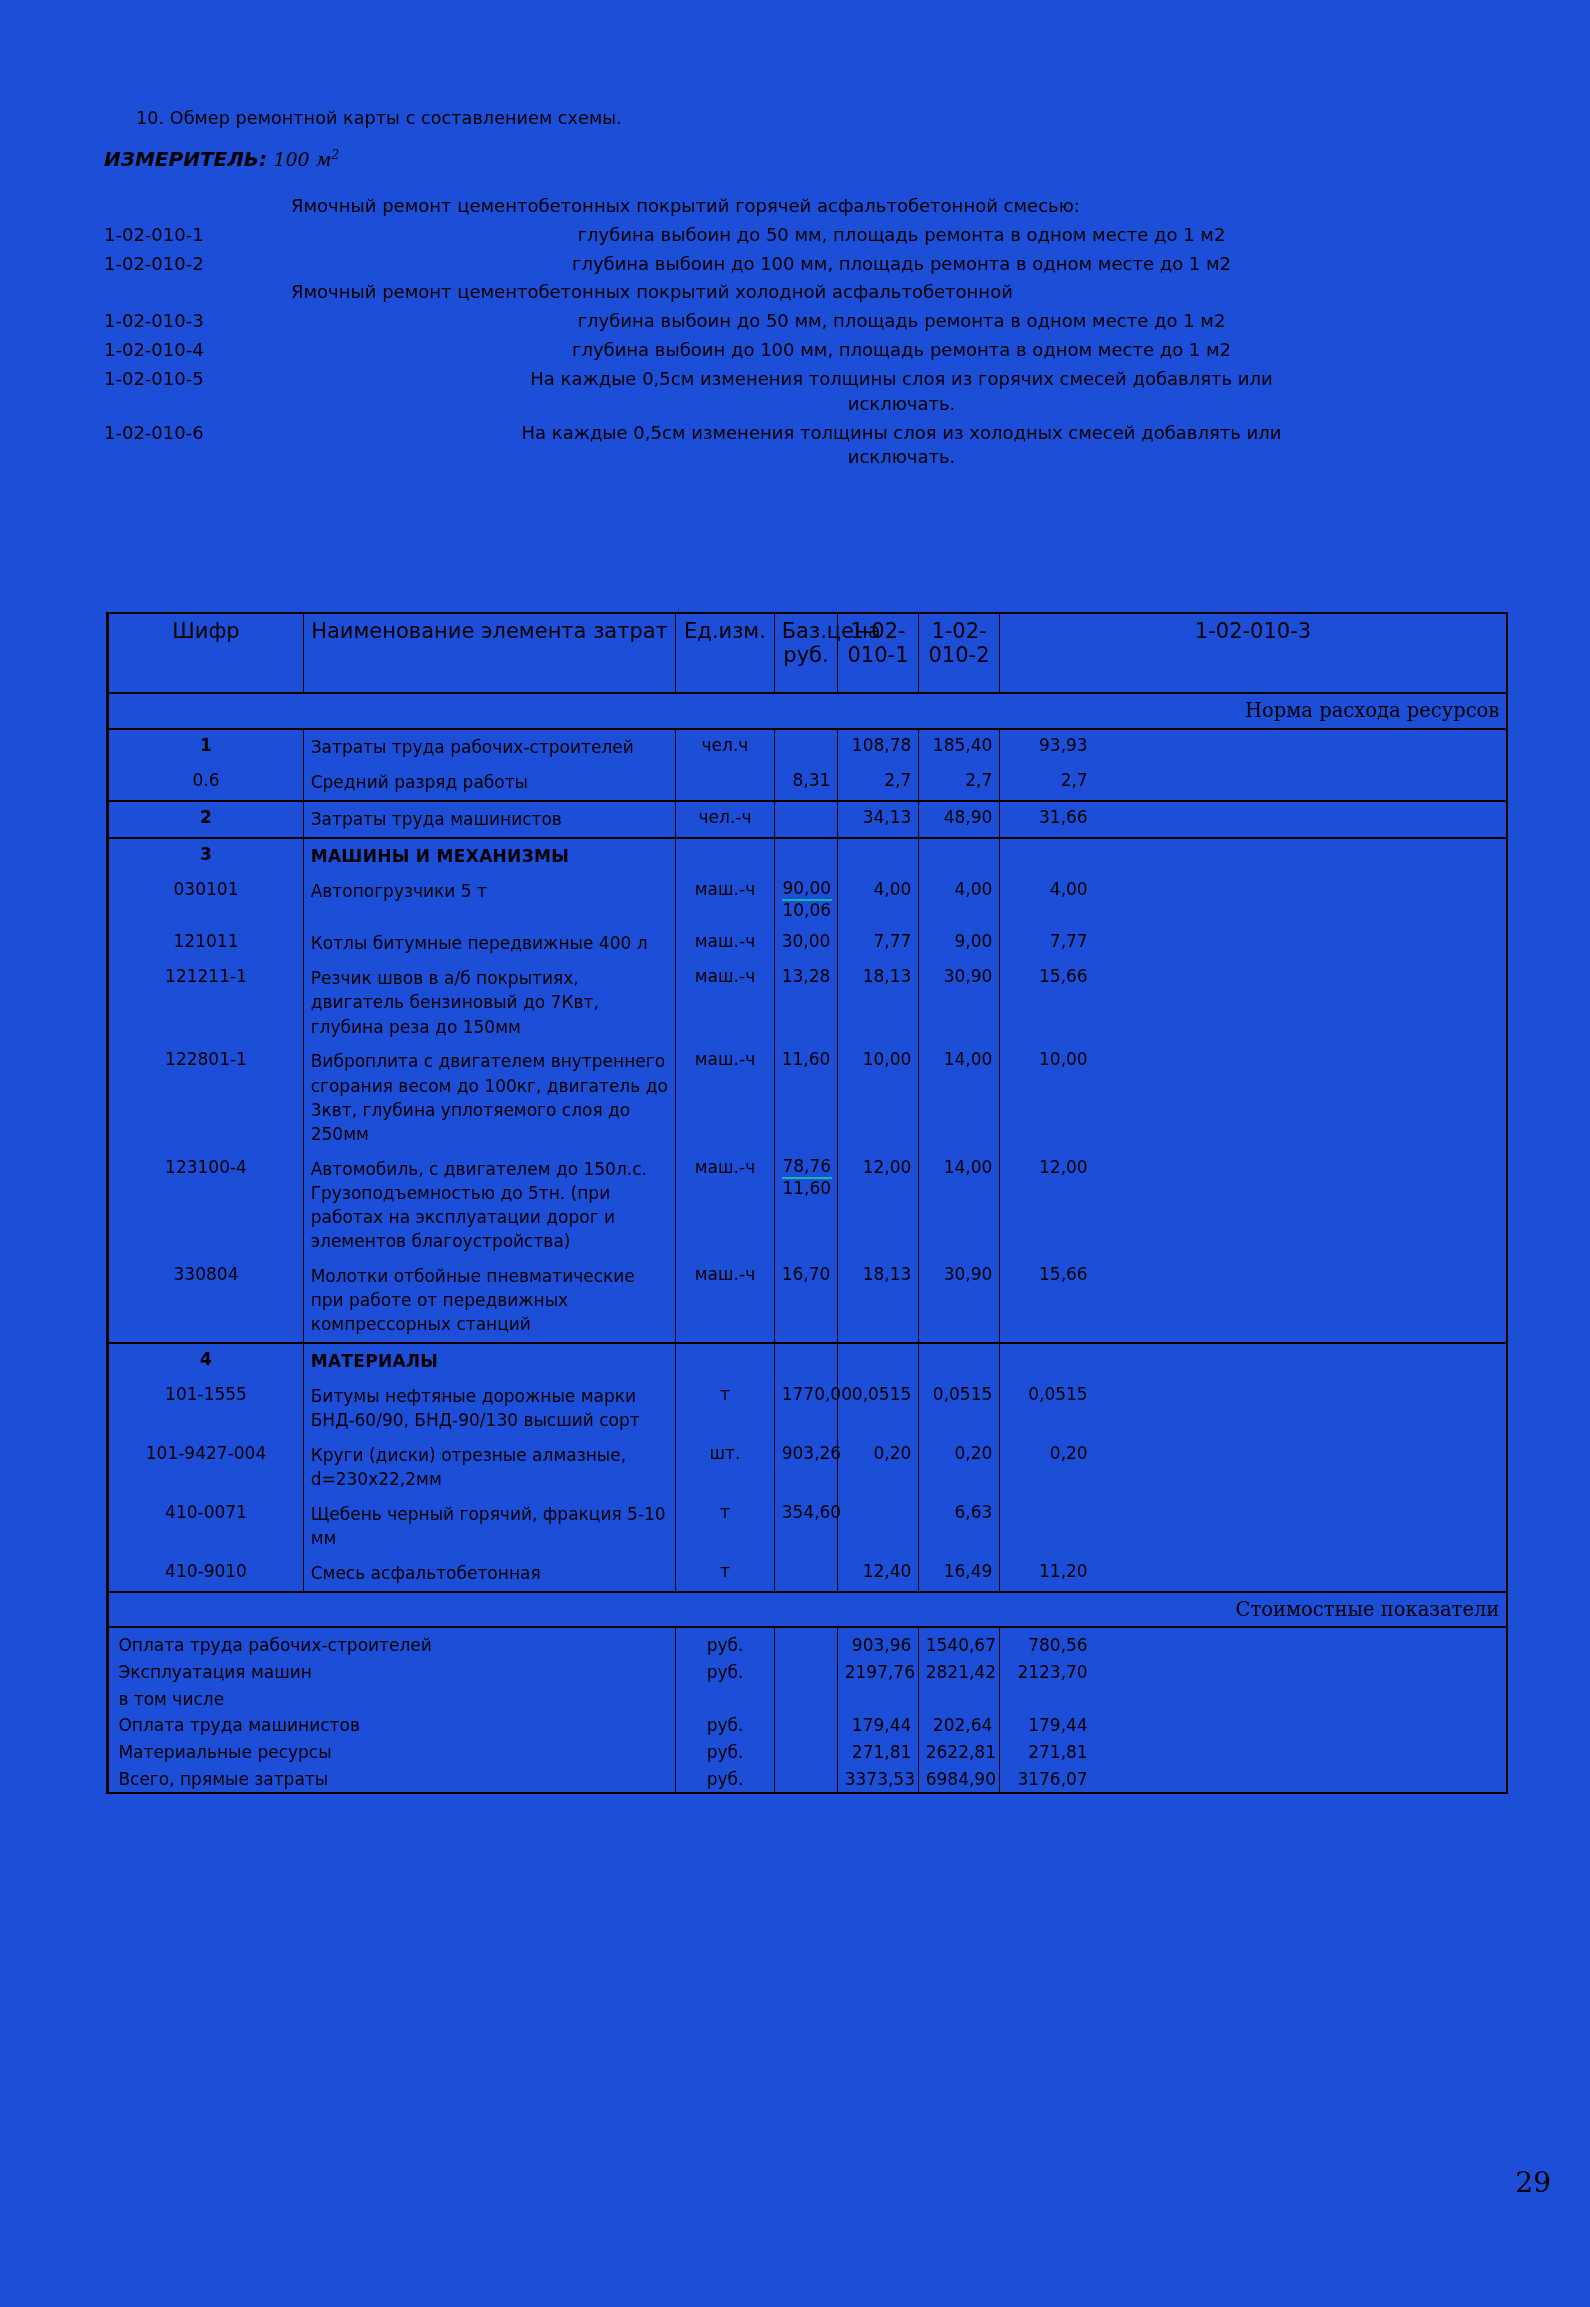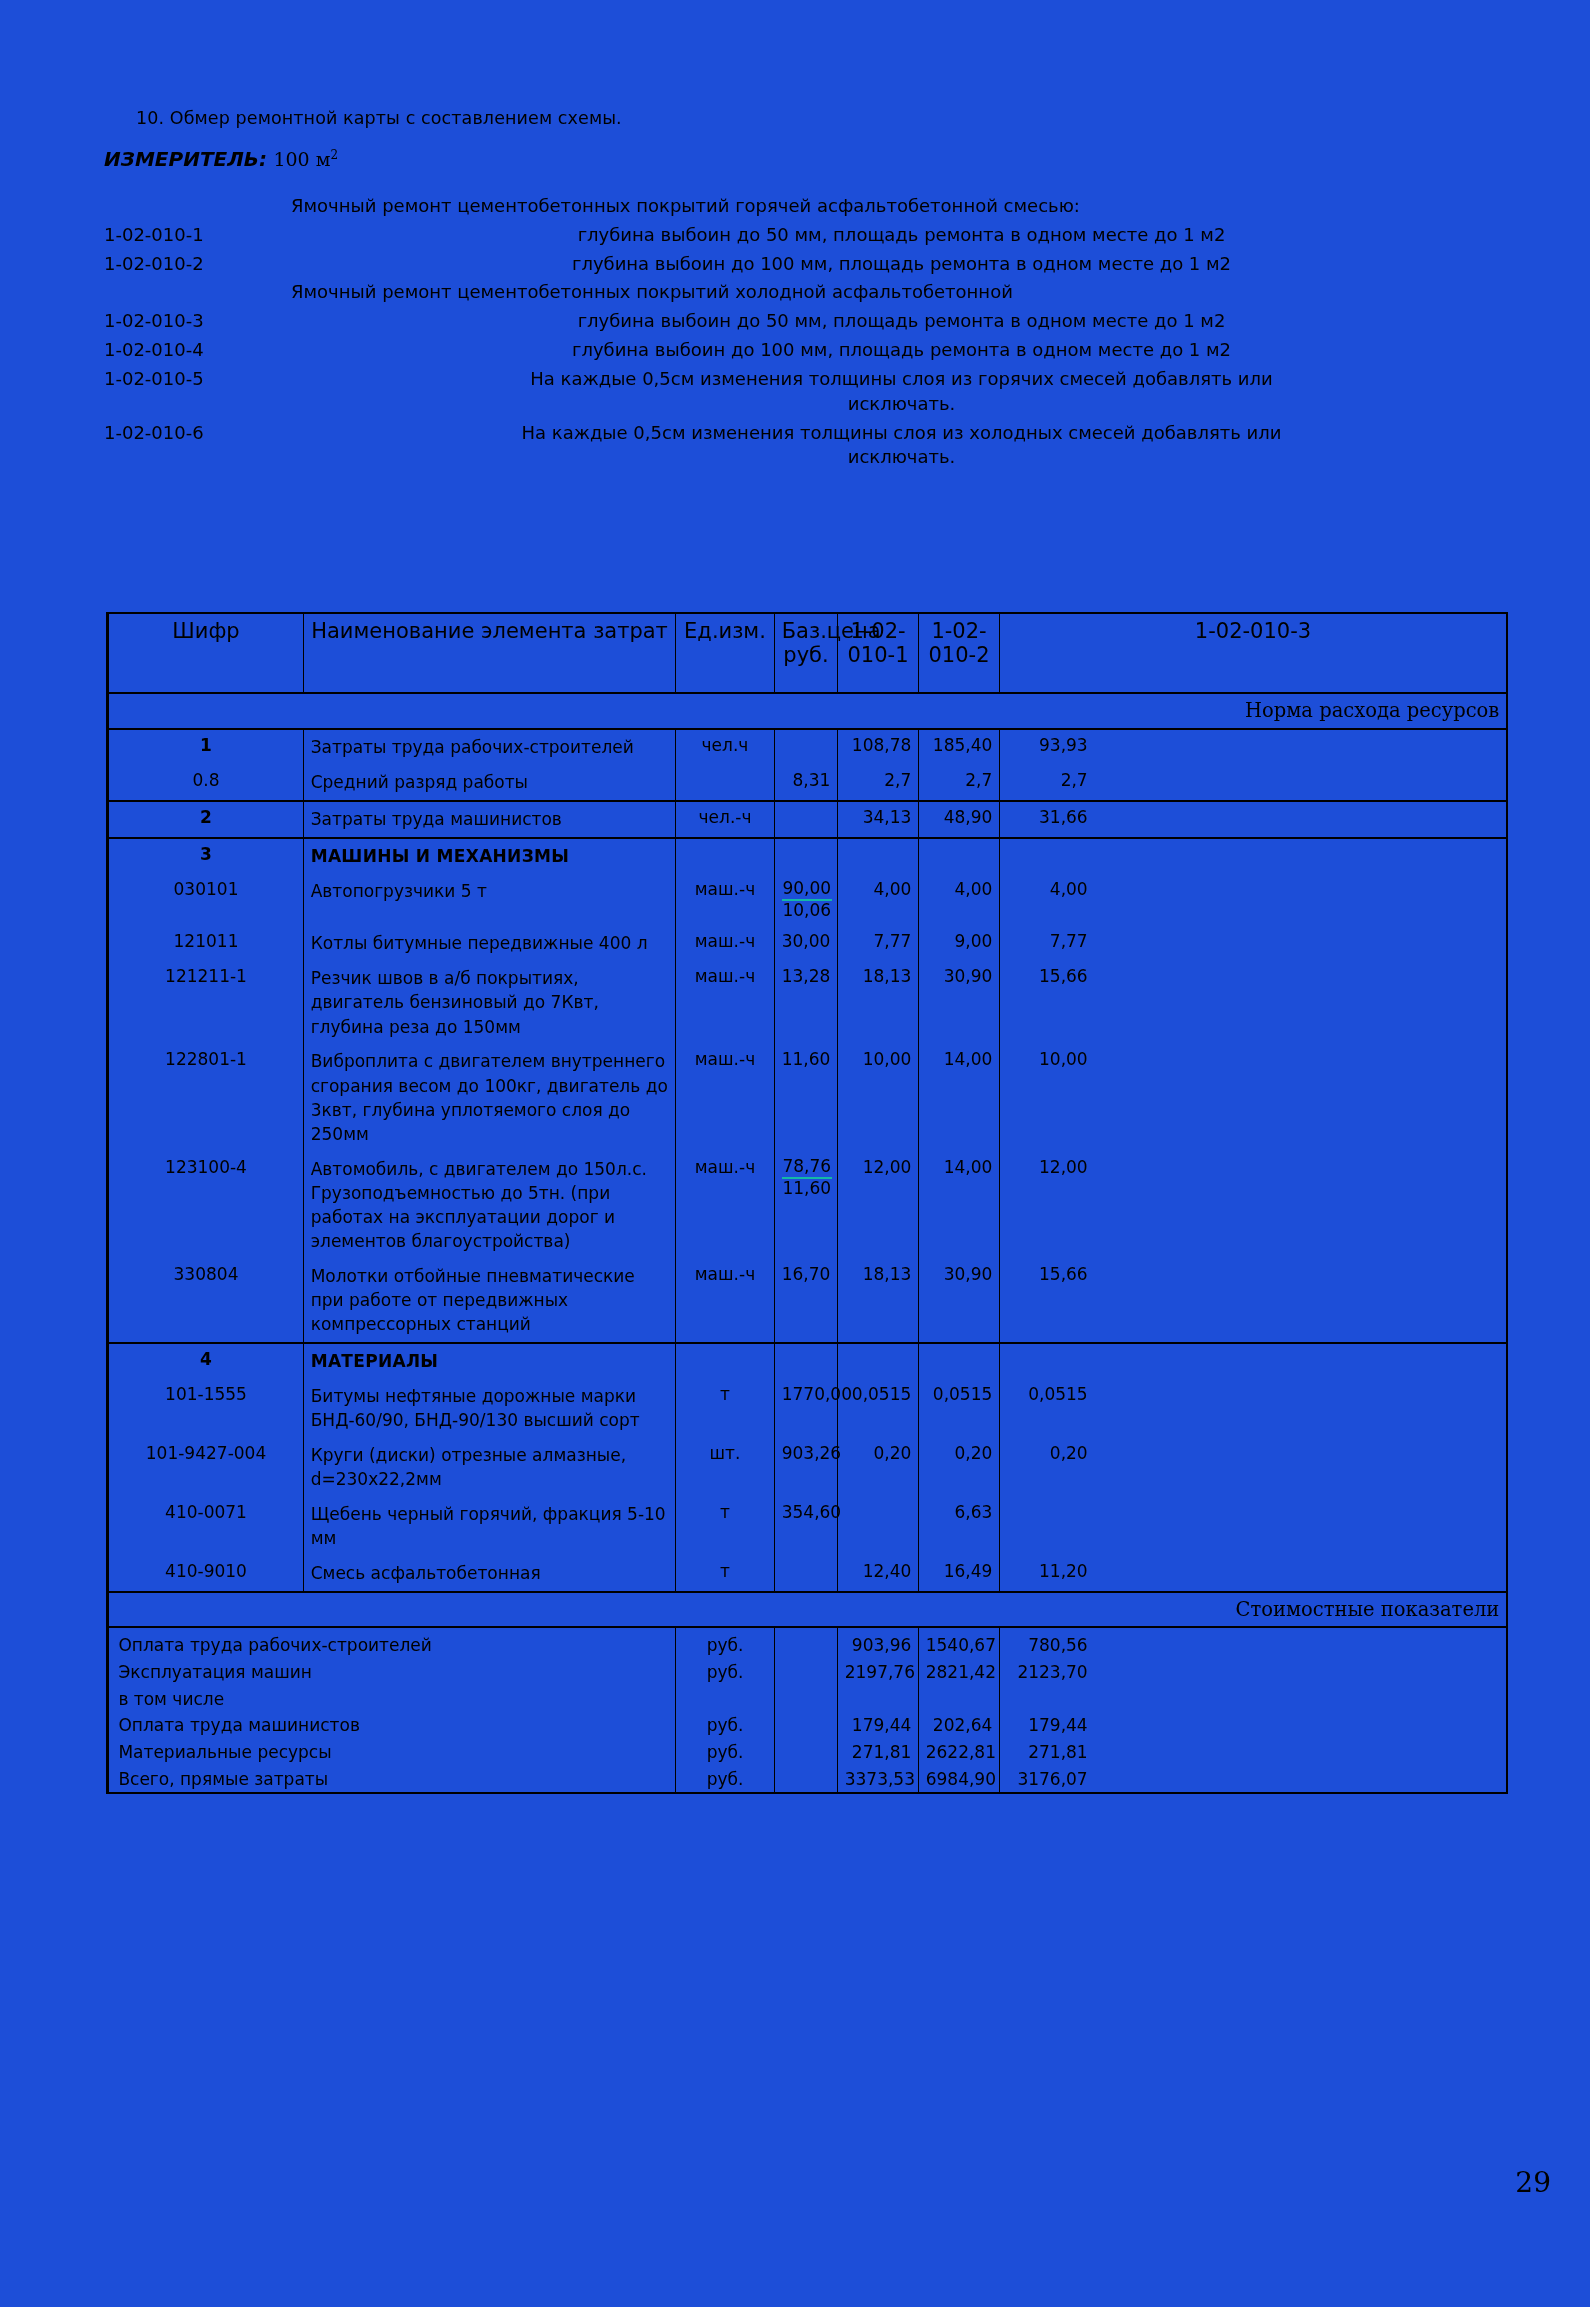--- a/index.html
+++ b/index.html
@@ -34,20 +34,21 @@
   }
   .measure-line {
     font-size: 20px;
     margin: 0 0 23px 0;
   }
   .measure-label {
     font-weight: bold;
     font-style: italic;
   }
   .measure-value {
+    font-style: italic;
     font-family: "DejaVu Serif", serif;
     font-size: 19px;
   }
   .measure-value sup {
     font-size: 12px;
     vertical-align: super;
   }
 
   .spec-list {
     font-size: 18px;
@@ -252,21 +253,21 @@
           <tr class="sep-top">
             <td class="code bold">1</td>
             <td class="name">Затраты труда рабочих-строителей</td>
             <td class="unit">чел.ч</td>
             <td class="price"></td>
             <td class="num">108,78</td>
             <td class="num">185,40</td>
             <td class="v3"><span class="v3inner">93,93</span></td>
           </tr>
           <tr>
-            <td class="code">0.8</td>
+            <td class="code">0.6</td>
             <td class="name">Средний разряд работы</td>
             <td class="unit"></td>
             <td class="price">8,31</td>
             <td class="num">2,7</td>
             <td class="num">2,7</td>
             <td class="v3"><span class="v3inner">2,7</span></td>
           </tr>
           <tr class="sep-top sep-bot">
             <td class="code bold">2</td>
             <td class="name">Затраты труда машинистов</td>

